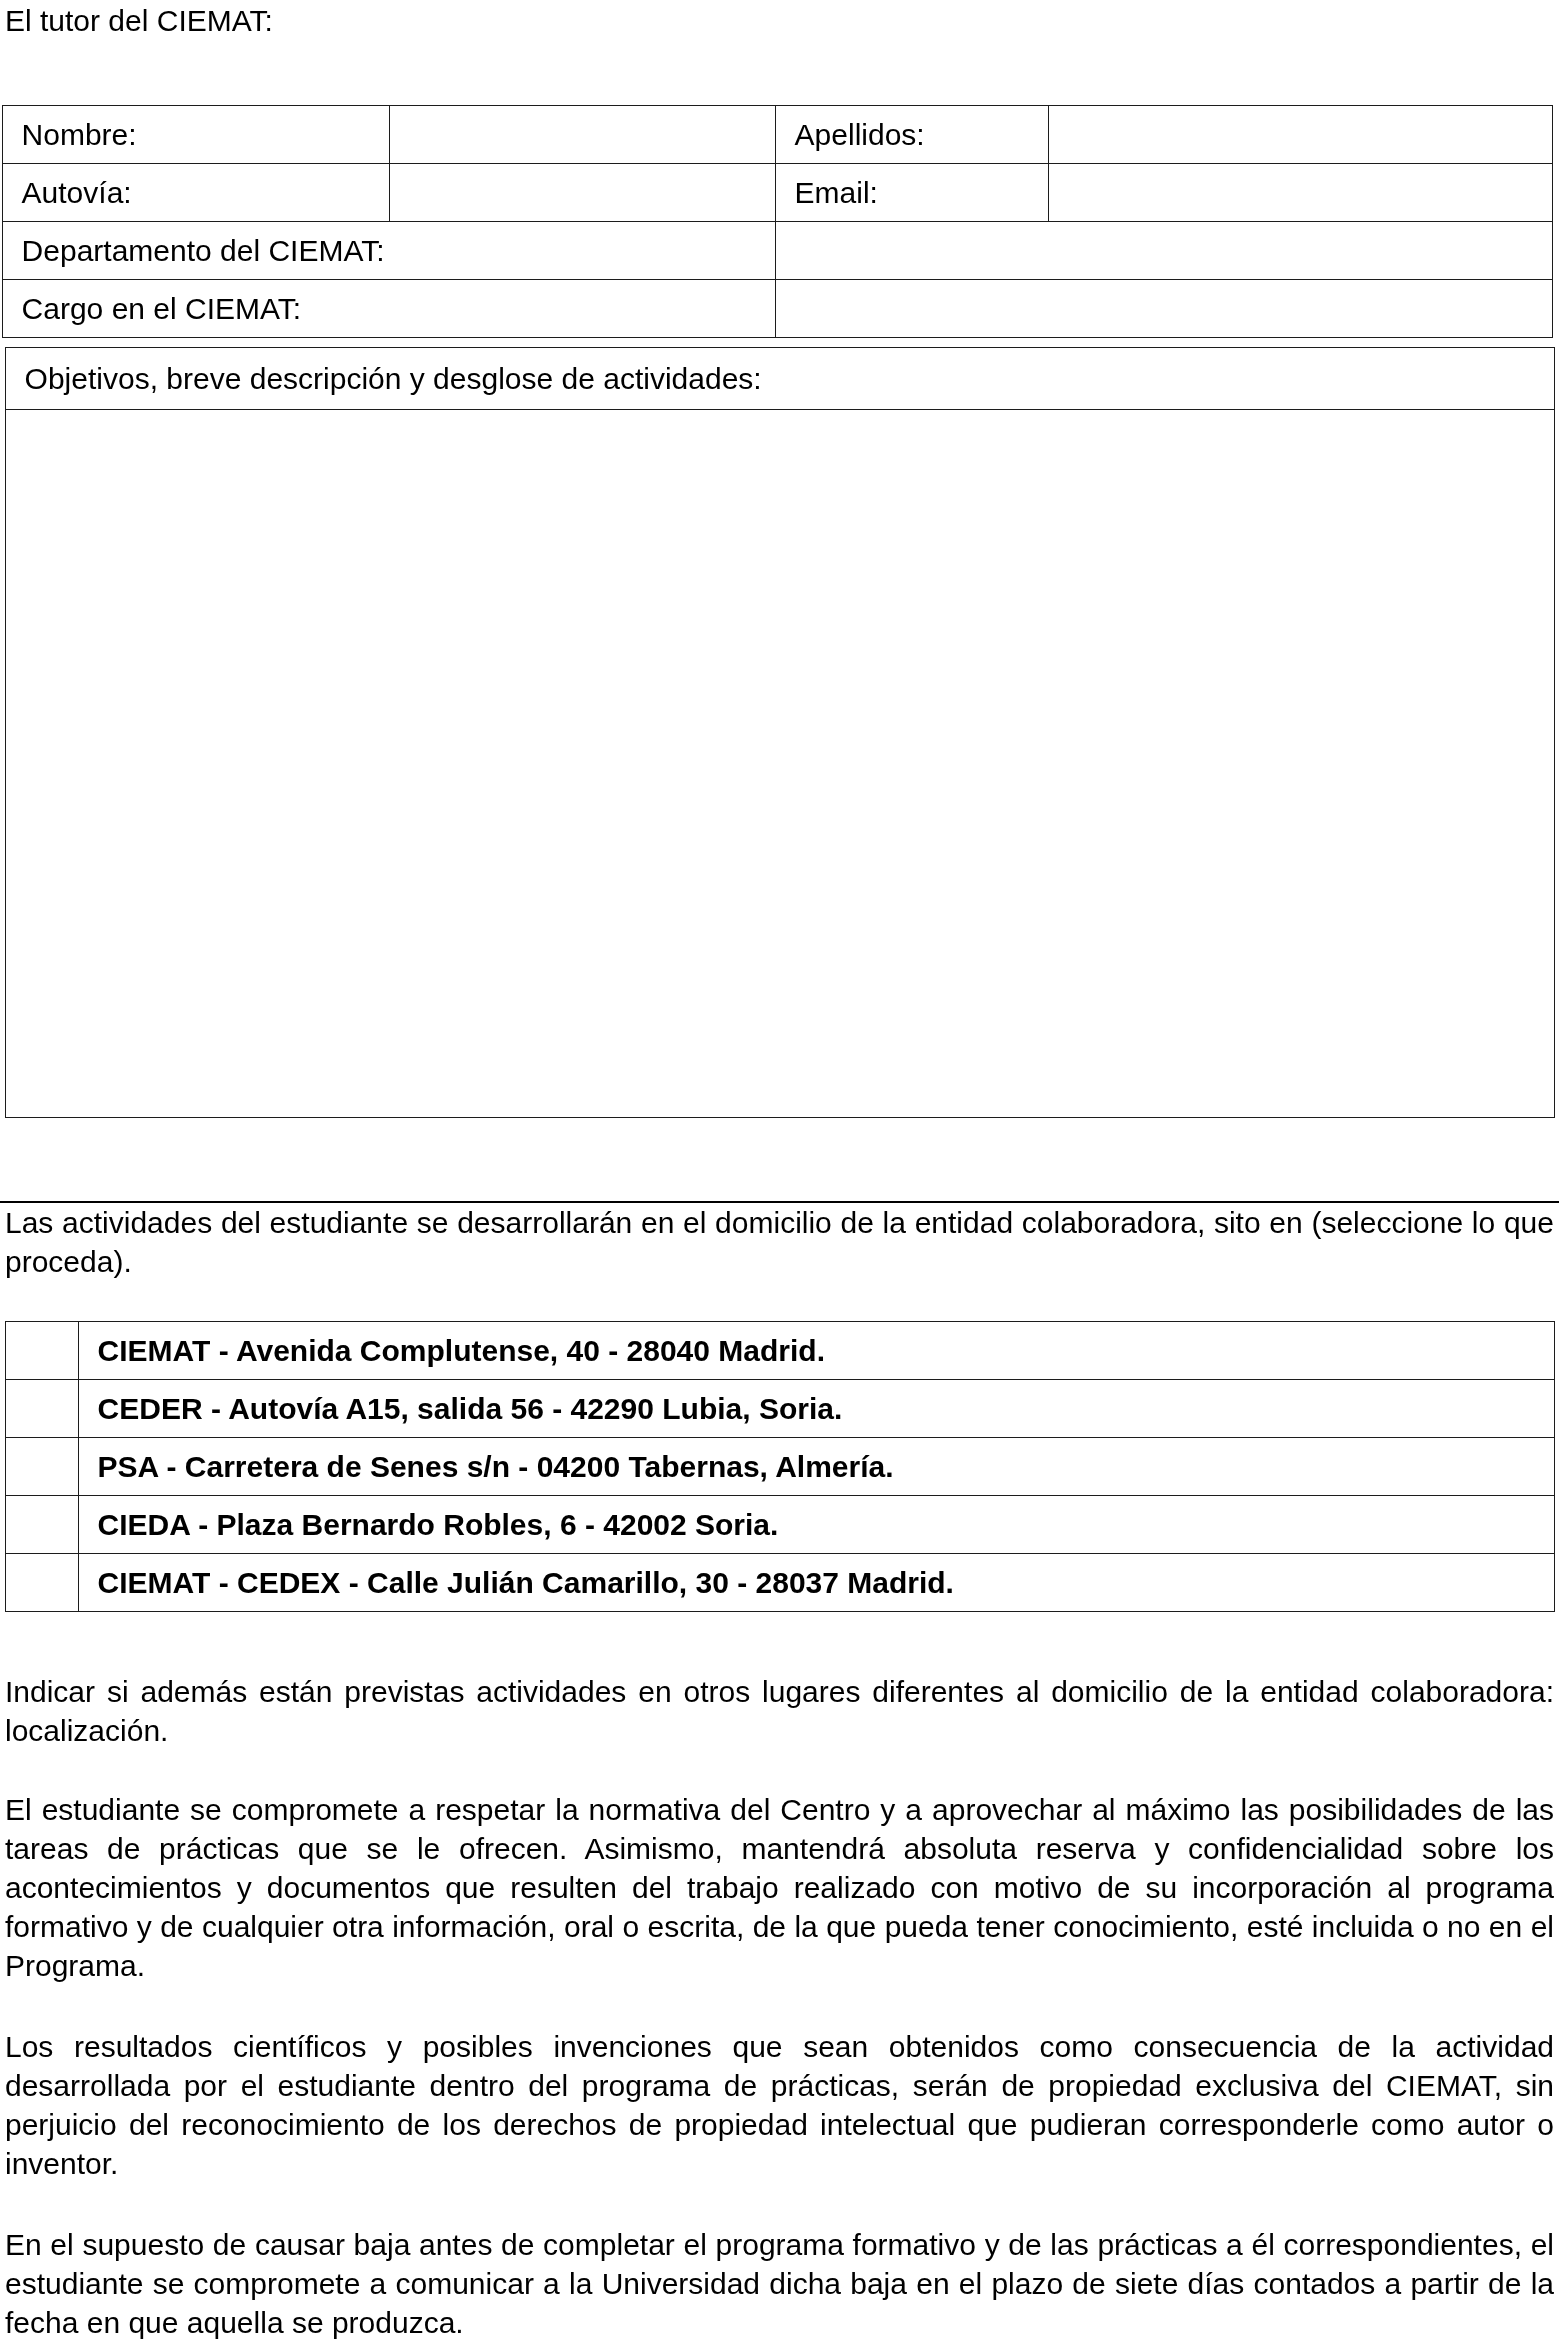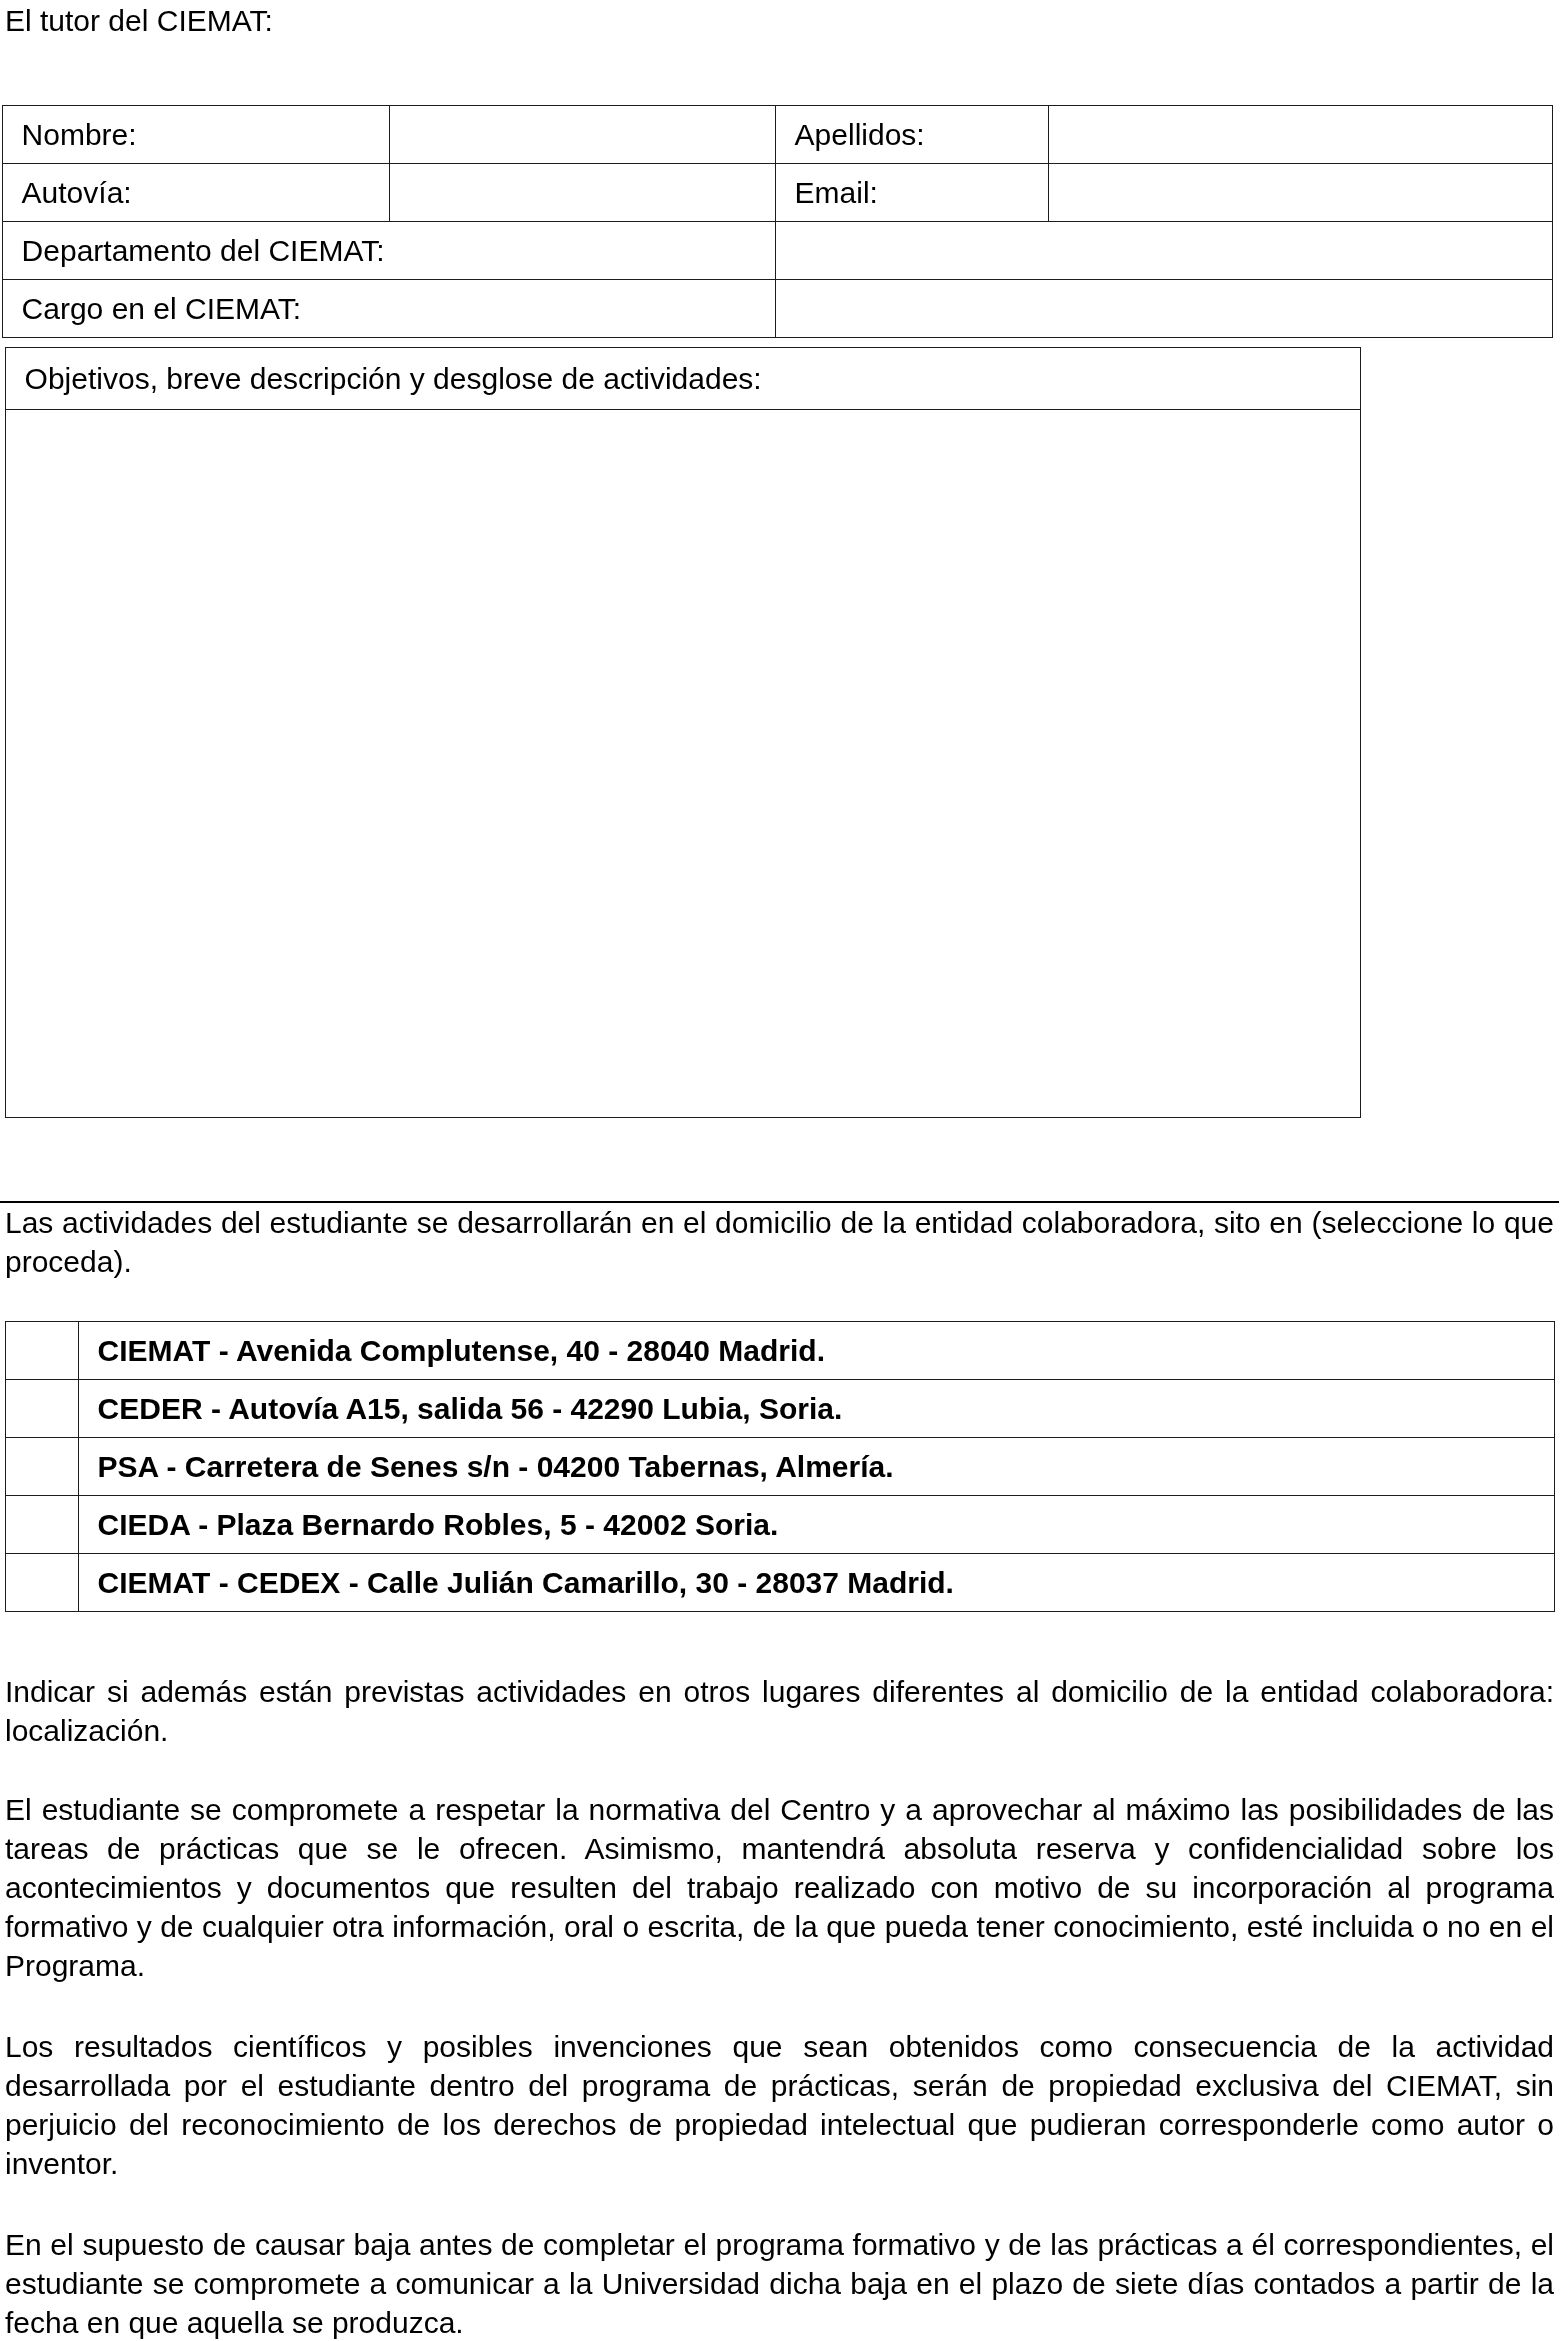--- a/index.html
+++ b/index.html
@@ -14,21 +14,21 @@
   table.grid {
     position: absolute; border-collapse: collapse; table-layout: fixed;
   }
   table.grid td {
     border: 1.7px solid #1c1c1c; padding: 0 0 0 18.6px; height: 58px;
     vertical-align: middle; white-space: nowrap; box-sizing: border-box;
   }
   .tutor { left: 2px; top: 59px; width: 1550px; margin-top: 46px; }
   .tutor td { height: 62px; }
 
-  .obj { left: 5px; top: 347px; width: 1356px; }
+  .obj { left: 5px; top: 347px; width: 1550px; }
   .obj td.head { height: 62px; }
   .obj td.body { height: 708px; }
 
   .sep { left: 0; top: 1201px; width: 1559px; height: 0; border-top: 2.1px solid #000; }
 
   .para { left: 5px; width: 1549px; text-align: justify; text-align-last: left; }
   .p1 { top: 1203px; }
   .p2 { top: 1672px; }
   .p3 { top: 1790px; }
   .p4 { top: 2027px; }
@@ -112,21 +112,21 @@
   <tr>
     <td class="chk">
           <span class="checkbox"></span>
         </td>
     <td class="addr">PSA - Carretera de Senes s/n - 04200 Tabernas, Almería.</td>
   </tr>
   <tr>
     <td class="chk">
           <span class="checkbox"></span>
         </td>
-    <td class="addr">CIEDA - Plaza Bernardo Robles, 5 - 42002 Soria.</td>
+    <td class="addr">CIEDA - Plaza Bernardo Robles, 6 - 42002 Soria.</td>
   </tr>
   <tr>
     <td class="chk">
           <span class="checkbox"></span>
         </td>
     <td class="addr">CIEMAT - CEDEX - Calle Julián Camarillo, 30 - 28037 Madrid.</td>
   </tr>
 </tbody>
   </table>
 

